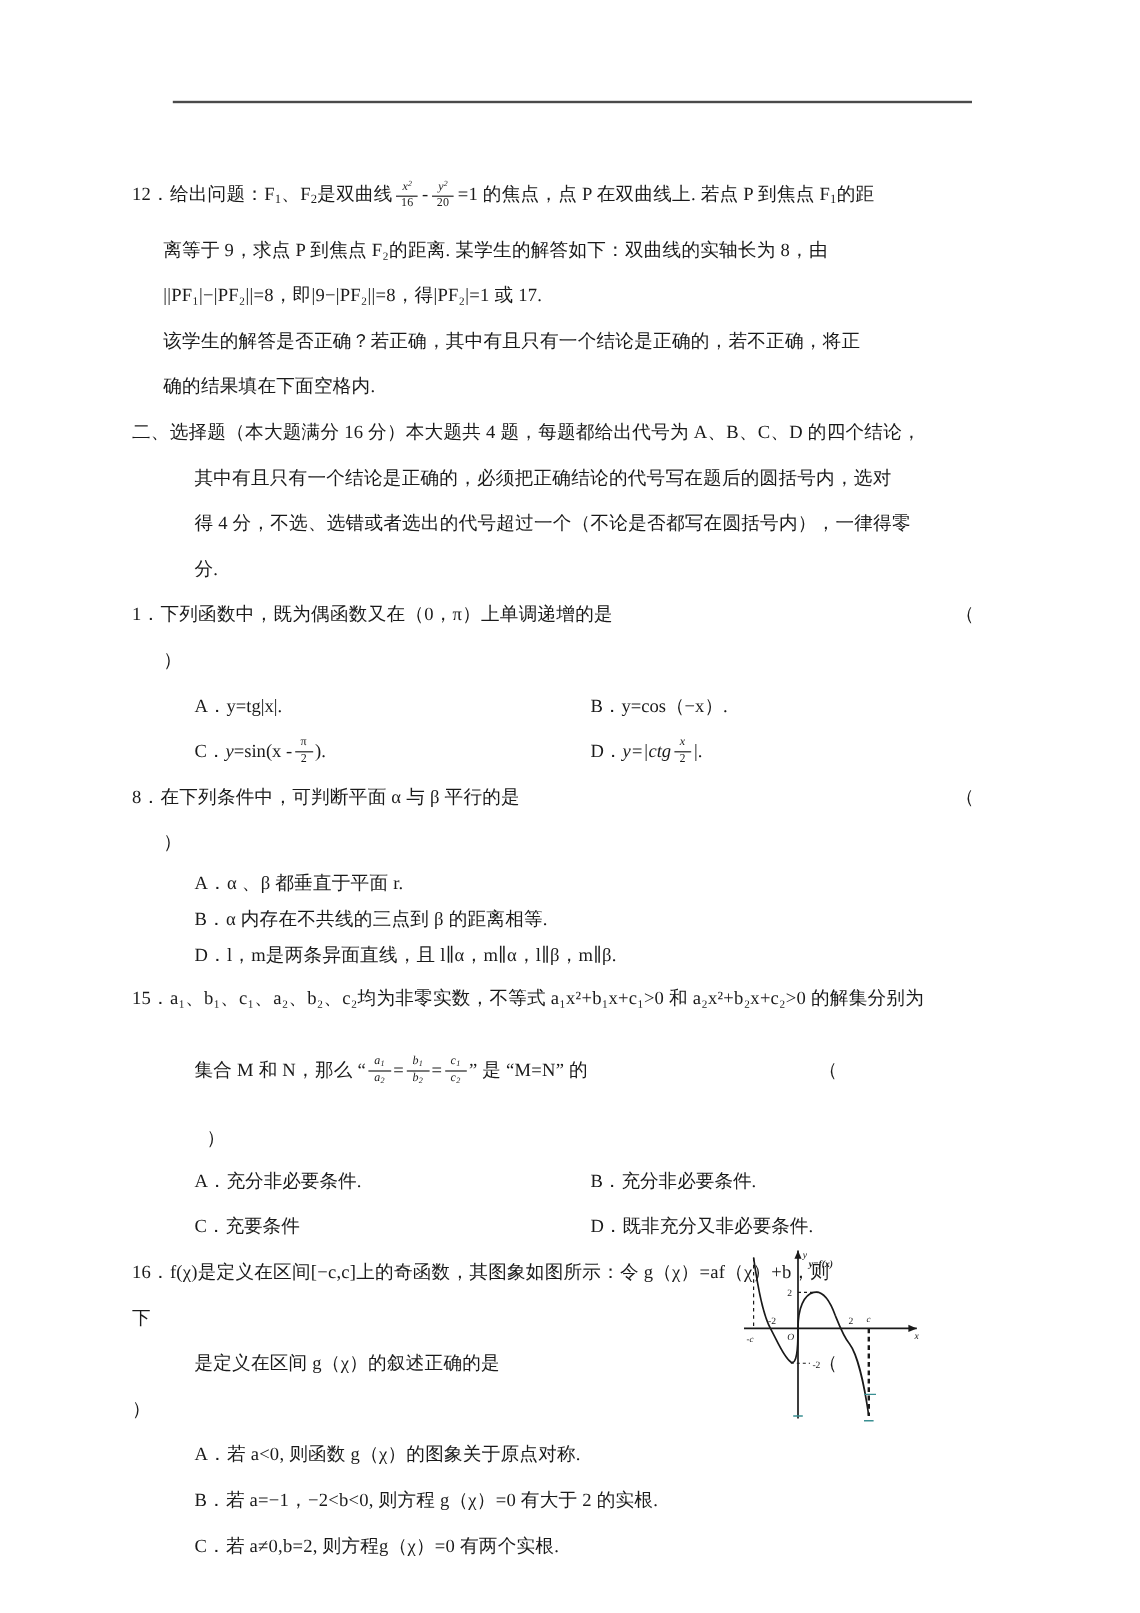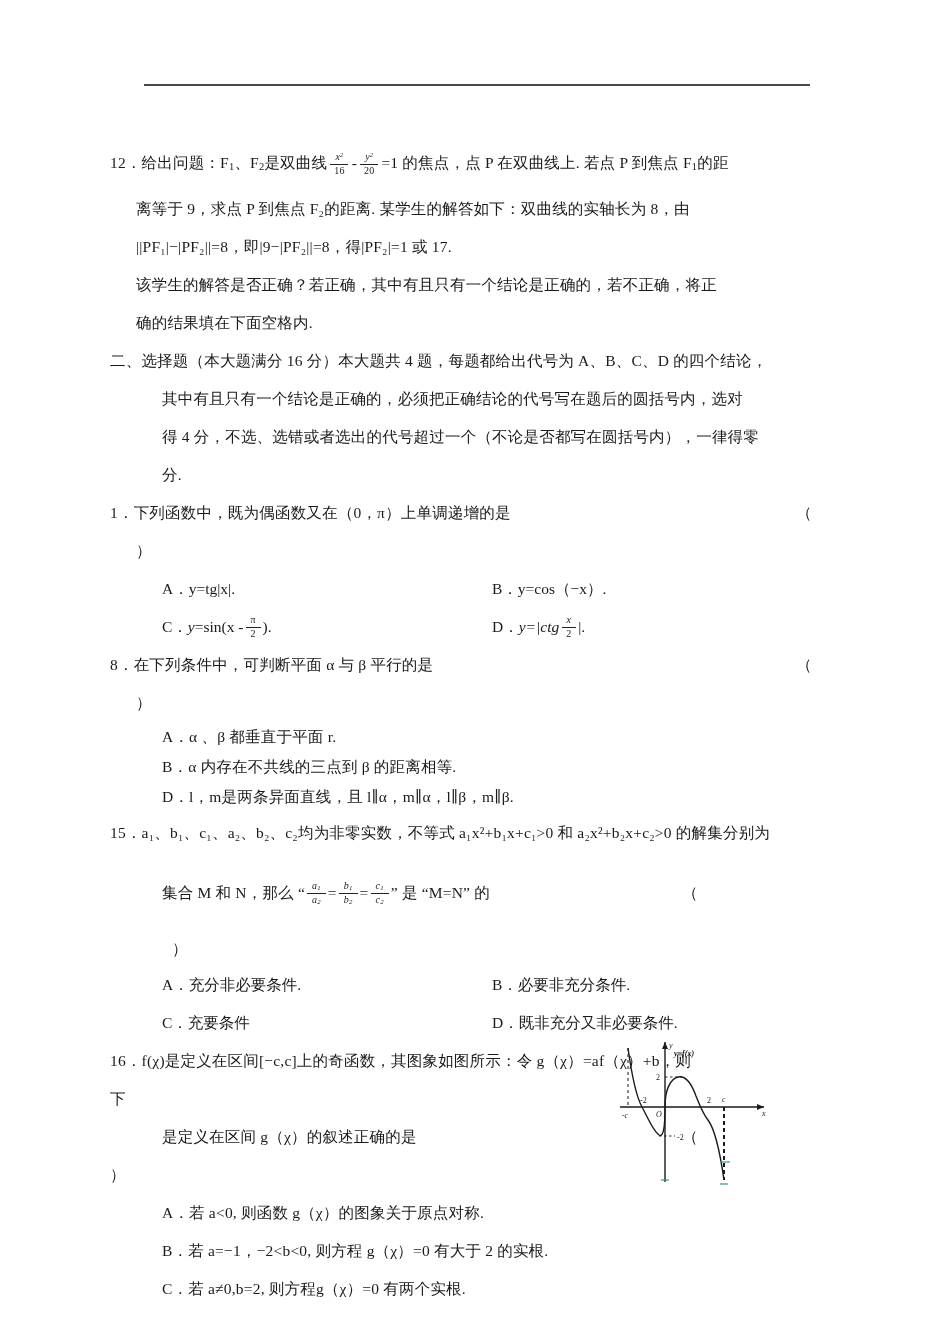--- a/index.html
+++ b/index.html
@@ -185,21 +185,21 @@
             <span class="nu"><span>b</span><sub>1</sub></span>
             <span class="de it"><span>b</span><sub>2</sub></span>
           </span><span>=</span><span class="frac">
             <span class="nu"><span>c</span><sub>1</sub></span>
             <span class="de it"><span>c</span><sub>2</sub></span>
           </span><span>” 是 “M=N” 的</span><span class="rparen-right2">（</span>
       </div>
       <div class="line indent3" style="line-height:34px">）</div>
       <div class="opt-row">
         <div class="opt-a indent2">A．充分非必要条件.</div>
-        <div class="opt-b">B．必要非充分条件.</div>
+        <div class="opt-b">B．充分非必要条件.</div>
       </div>
       <div class="opt-row">
         <div class="opt-a indent2">C．充要条件</div>
         <div class="opt-b">D．既非充分又非必要条件.</div>
       </div>
     </div>
 
     <div class="q">
       <div class="line">
         <span>16．</span><span>f(χ)是定义在区间[−c,c]上的奇函数，其图象如图所示：令 g（χ）=af（χ）+b，则</span>

